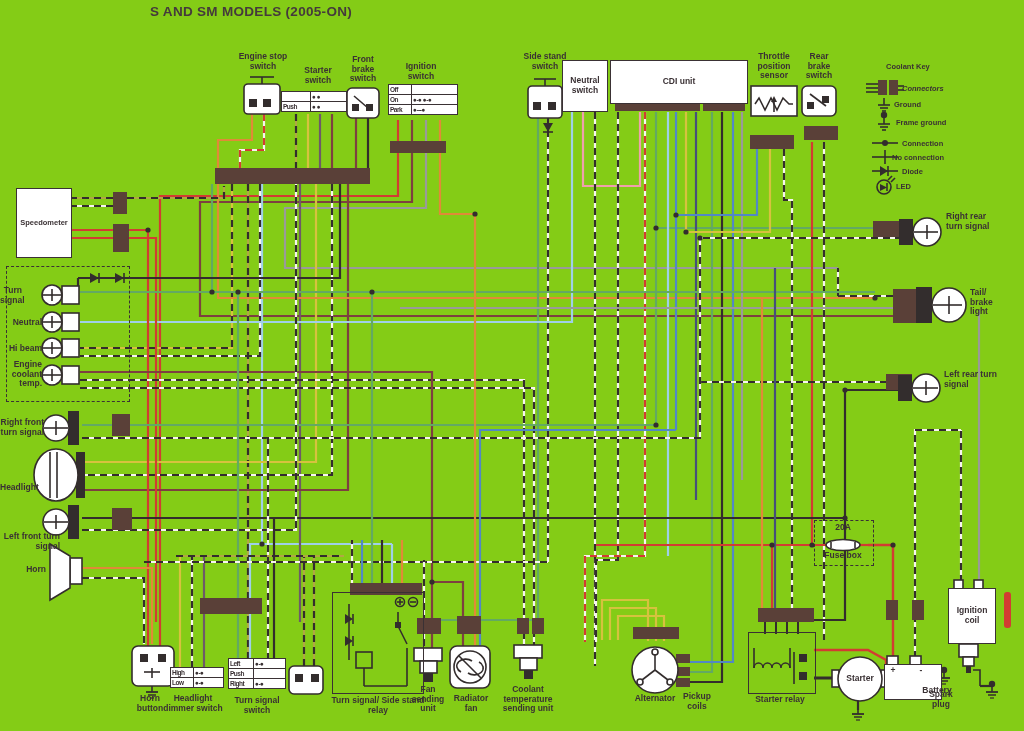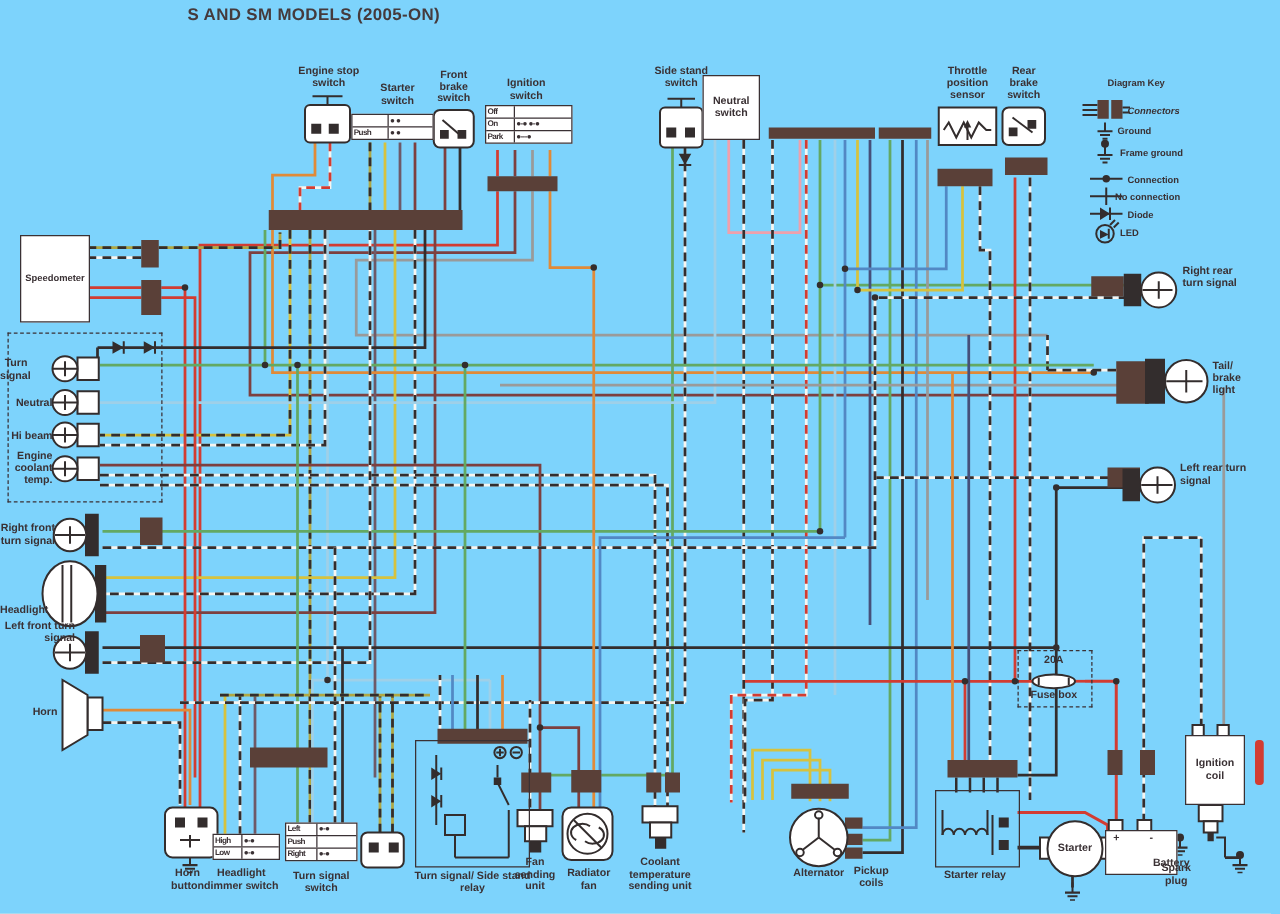--- a/index.html
+++ b/index.html
@@ -1,16 +1,16 @@
 <!DOCTYPE html>
 <html><head>
 <meta charset="utf-8">
 <style>
   html,body{margin:0;padding:0;background:#e8e6e0;}
-  #stage{position:relative;width:1024px;height:731px;background:#7dd3fc;overflow:hidden;
+  #stage{position:relative;width:1024px;height:731px;background:#84cc16;overflow:hidden;
          font-family:"Liberation Sans",sans-serif;color:#3a3134;}
   #wires{position:absolute;left:0;top:0;z-index:1;}
   .lbl{position:absolute;z-index:3;font-size:8.5px;font-weight:bold;line-height:1.12;text-align:center;}
   .lbl.r{text-align:right;}
   .lbl.l{text-align:left;}
   .ttl{position:absolute;left:150px;top:4px;font-size:13.5px;font-weight:bold;letter-spacing:.3px;color:#453a3c;z-index:3;}
   .box{position:absolute;z-index:2;border:1.7px solid #3a3134;background:#fff;
        display:flex;align-items:center;justify-content:center;text-align:center;
        font-size:8.5px;font-weight:bold;line-height:1.15;}
   .dashed{border-style:dashed;background:transparent;}
@@ -526,20 +526,23 @@
   <div class="box" style="left:16px;top:188px;width:54px;height:68px;font-size:7.5px;">
       <span>Speedometer</span>
     </div>
 
   <div class="box dashed" style="left:6px;top:266px;width:122px;height:134px;"></div>
 
   <div class="box" style="left:562px;top:60px;width:44px;height:50px;">
       <span>Neutral switch</span>
     </div>
 
+  <div class="box" style="left:610px;top:60px;width:136px;height:42px;">
+      <span>CDI unit</span>
+    </div>
 
   <div class="box" style="left:332px;top:592px;width:90px;height:100px;background:transparent;"></div>
 
 
   <div class="box" style="left:748px;top:632px;width:66px;height:60px;background:transparent;"></div>
 
   <div class="box" style="left:884px;top:664px;width:58px;height:36px;align-items:flex-end;padding-bottom:3px;box-sizing:border-box;padding-left:48px;">
       <span>Battery</span>
     </div>
   <div class="lbl" style="left:888px;top:666px;width:10px;">+</div>
@@ -554,36 +557,36 @@
   <div class="lbl" style="left:816px;top:551px;width:54px;">Fuse box</div>
 
   <div class="lbl" style="left:238px;top:52px;width:50px;">Engine stop switch</div>
   <div class="lbl" style="left:292px;top:66px;width:52px;">Starter switch</div>
   <div class="lbl" style="left:341px;top:55px;width:44px;">Front brake switch</div>
   <div class="lbl" style="left:395px;top:62px;width:52px;">Ignition switch</div>
   <div class="lbl" style="left:523px;top:52px;width:44px;">Side stand switch</div>
   <div class="lbl" style="left:747px;top:52px;width:54px;">Throttle position sensor</div>
   <div class="lbl" style="left:798px;top:52px;width:42px;">Rear brake switch</div>
 
-  <div class="keylbl" style="left:886px;top:62px;">Diagram Key</div>
+  <div class="keylbl" style="left:886px;top:62px;">Coolant Key</div>
   <div class="keylbl" style="left:902px;top:84px;font-style:italic;">Connectors</div>
   <div class="keylbl" style="left:894px;top:100px;">Ground</div>
   <div class="keylbl" style="left:896px;top:118px;">Frame ground</div>
   <div class="keylbl" style="left:902px;top:139px;">Connection</div>
   <div class="keylbl" style="left:892px;top:153px;">No connection</div>
   <div class="keylbl" style="left:902px;top:167px;">Diode</div>
   <div class="keylbl" style="left:896px;top:182px;">LED</div>
 
   <div class="lbl r" style="left:0px;top:286px;width:22px;">Turn signal</div>
   <div class="lbl r" style="left:0px;top:318px;width:42px;">Neutral</div>
   <div class="lbl r" style="left:0px;top:344px;width:42px;">Hi beam</div>
   <div class="lbl r" style="left:0px;top:360px;width:42px;">Engine coolant temp.</div>
   <div class="lbl r" style="left:0px;top:418px;width:44px;">Right front turn signal</div>
   <div class="lbl r" style="left:0px;top:470px;width:34px;margin-top:13px;">Headlight</div>
-  <div class="lbl r" style="left:0px;top:496px;width:60px;">Left front turn signal</div>
+  <div class="lbl r" style="left:0px;top:532px;width:60px;">Left front turn signal</div>
   <div class="lbl r" style="left:18px;top:565px;width:28px;">Horn</div>
 
   <div class="lbl l" style="left:946px;top:212px;width:54px;">Right rear turn signal</div>
   <div class="lbl l" style="left:970px;top:288px;width:40px;">Tail/ brake light</div>
   <div class="lbl l" style="left:944px;top:370px;width:54px;">Left rear turn signal</div>
 
   <div class="lbl" style="left:126px;top:694px;width:48px;">Horn button</div>
   <div class="lbl" style="left:158px;top:694px;width:70px;">Headlight dimmer switch</div>
   <div class="lbl" style="left:228px;top:696px;width:58px;">Turn signal switch</div>
   <div class="lbl" style="left:284px;top:698px;width:46px;margin-top:40px;">Clutch switch</div>

